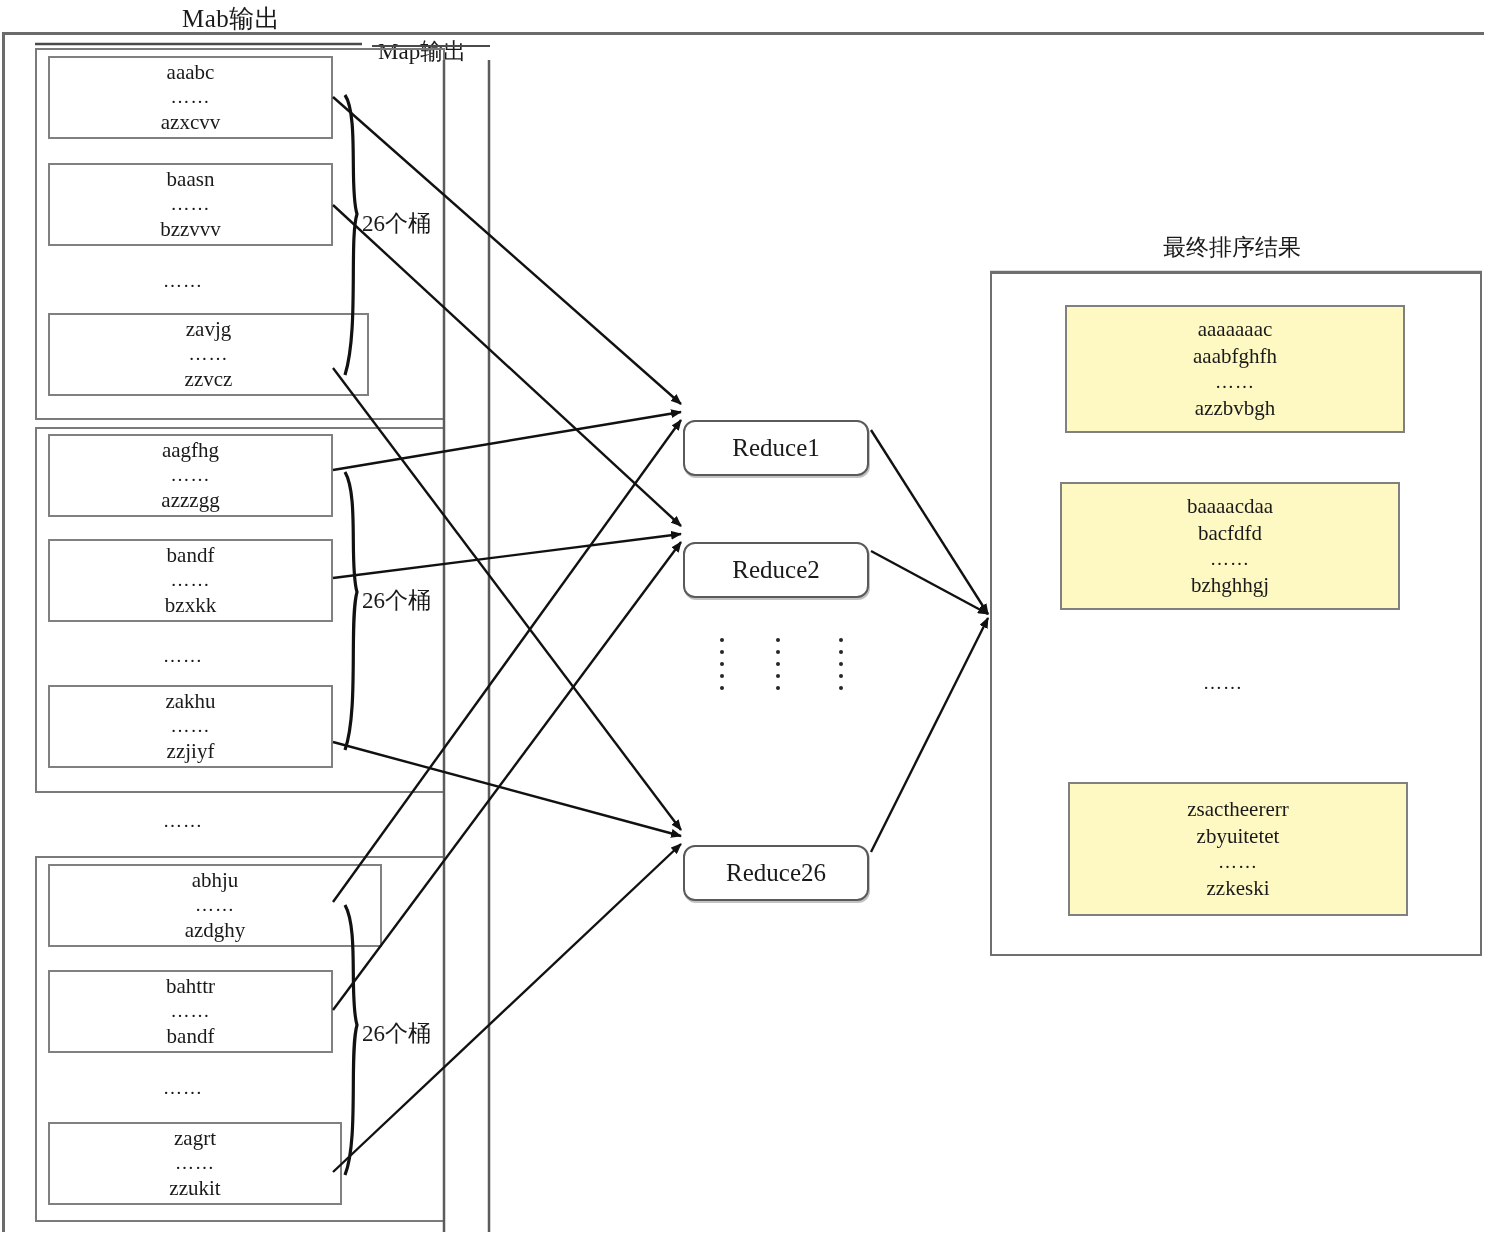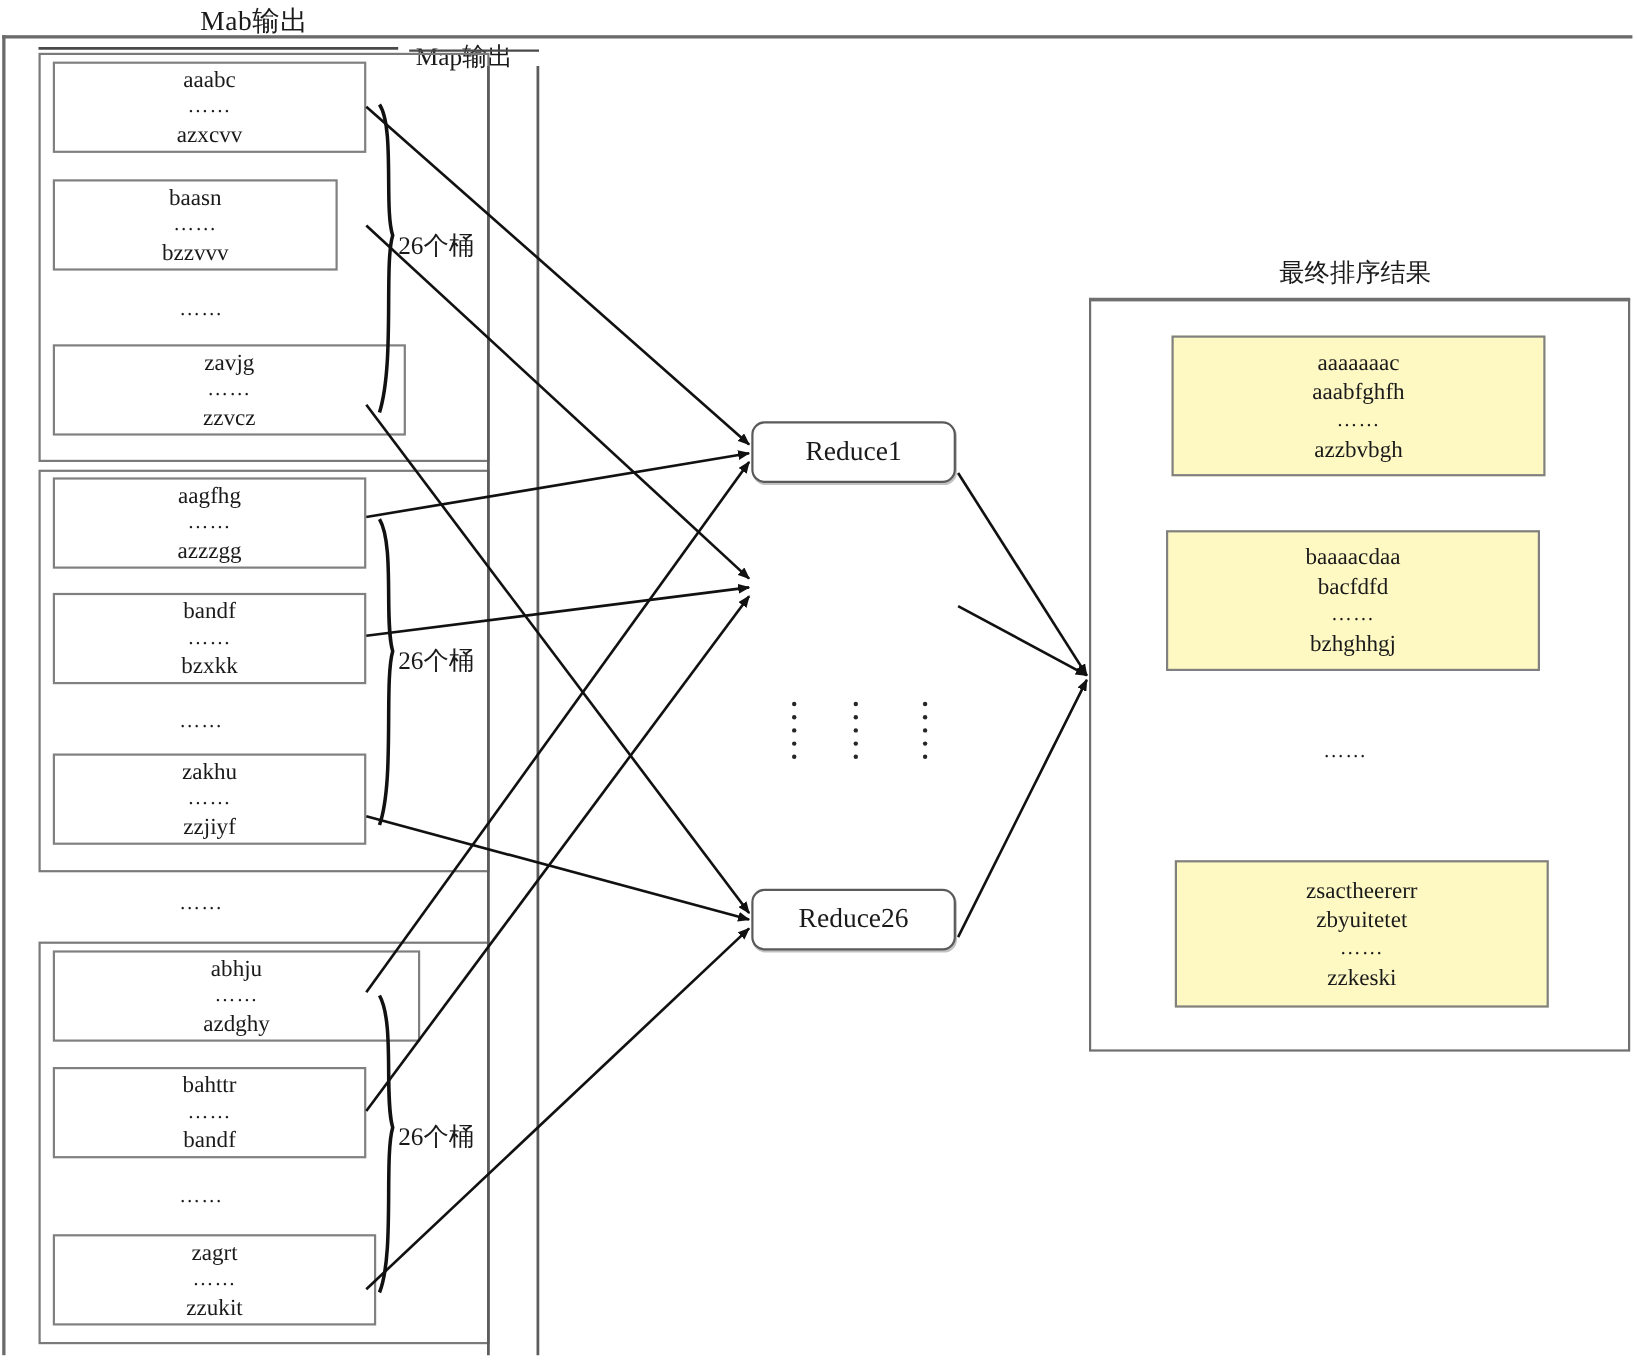--- a/index.html
+++ b/index.html
@@ -123,20 +123,21 @@
     border: 2px solid #5a5a5a;
     border-radius: 12px;
     background: #ffffff;
     display: flex;
     align-items: center;
     justify-content: center;
     font-size: 25px;
     box-sizing: border-box;
     z-index: 7;
     box-shadow: 1px 2px 0 rgba(120,120,120,0.45);
+    margin-top: 37px;
   }
 
   
   .vdots {
     position: absolute;
     width: 6px;
     display: flex;
     flex-direction: column;
     align-items: center;
     z-index: 6;
@@ -201,21 +202,21 @@
   <div class="title-final">最终排序结果</div>
 
   <div class="map-group g1"></div>
 
   <div class="bucket" style="left:48px; top:56px; width:285px; height:83px;">
     <span class="line">aaabc</span>
     <span class="dots">……</span>
     <span class="line">azxcvv</span>
   </div>
 
-  <div class="bucket" style="left:48px; top:163px; width:259px; height:83px;justify-content:space-between;">
+  <div class="bucket" style="left:48px; top:163px; width:285px; height:83px;justify-content:space-between;">
     <span class="line">baasn</span>
     <span class="dots">……</span>
     <span class="line">bzzvvv</span>
   </div>
 
   <div class="group-sep" style="left:163px; top:270px;">……</div>
 
   <div class="bucket" style="left:48px; top:313px; width:321px; height:83px;">
     <span class="line">zavjg</span>
     <span class="dots">……</span>
@@ -269,20 +270,23 @@
   <div class="bucket" style="left:48px; top:1122px; width:294px; height:83px;text-align:right;">
     <span class="line">zagrt</span>
     <span class="dots">……</span>
     <span class="line">zzukit</span>
   </div>
 
   <div class="brace-label" style="left:362px; top:1018px;">26个桶</div>
 
   <div class="reduce-node" style="left:683px; top:383px;">
     <span>Reduce1</span>
+  </div>
+  <div class="reduce-node" style="left:683px; top:505px;">
+    <span>Reduce2</span>
   </div>
   <div class="reduce-node" style="left:683px; top:808px;">
     <span>Reduce26</span>
   </div>
 
   <div class="vdots" style="left:719px; top:638px;">
     <i></i>
       <i></i>
       <i></i>
       <i></i>

